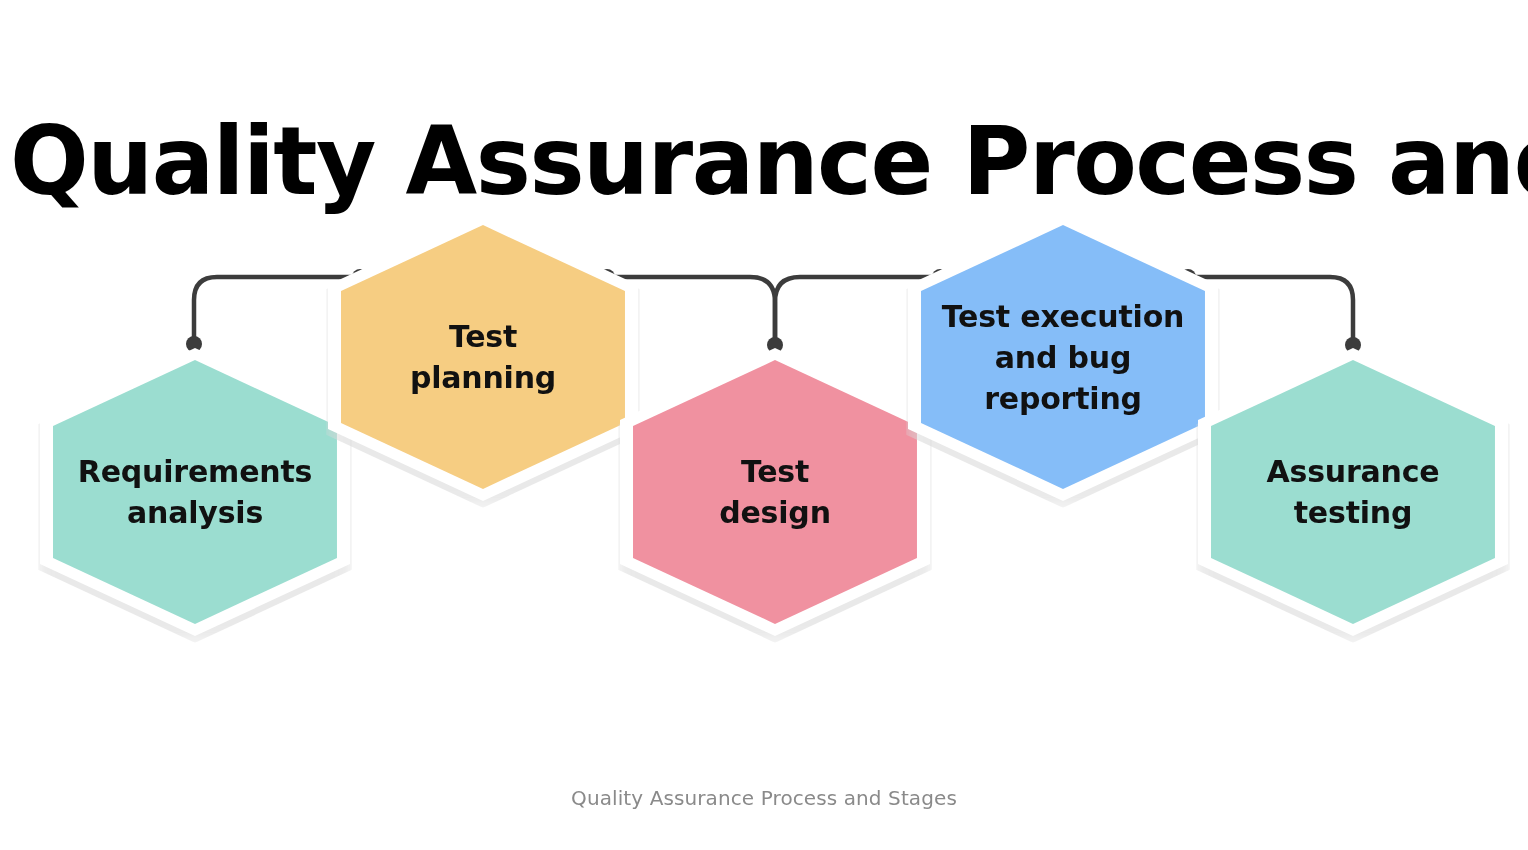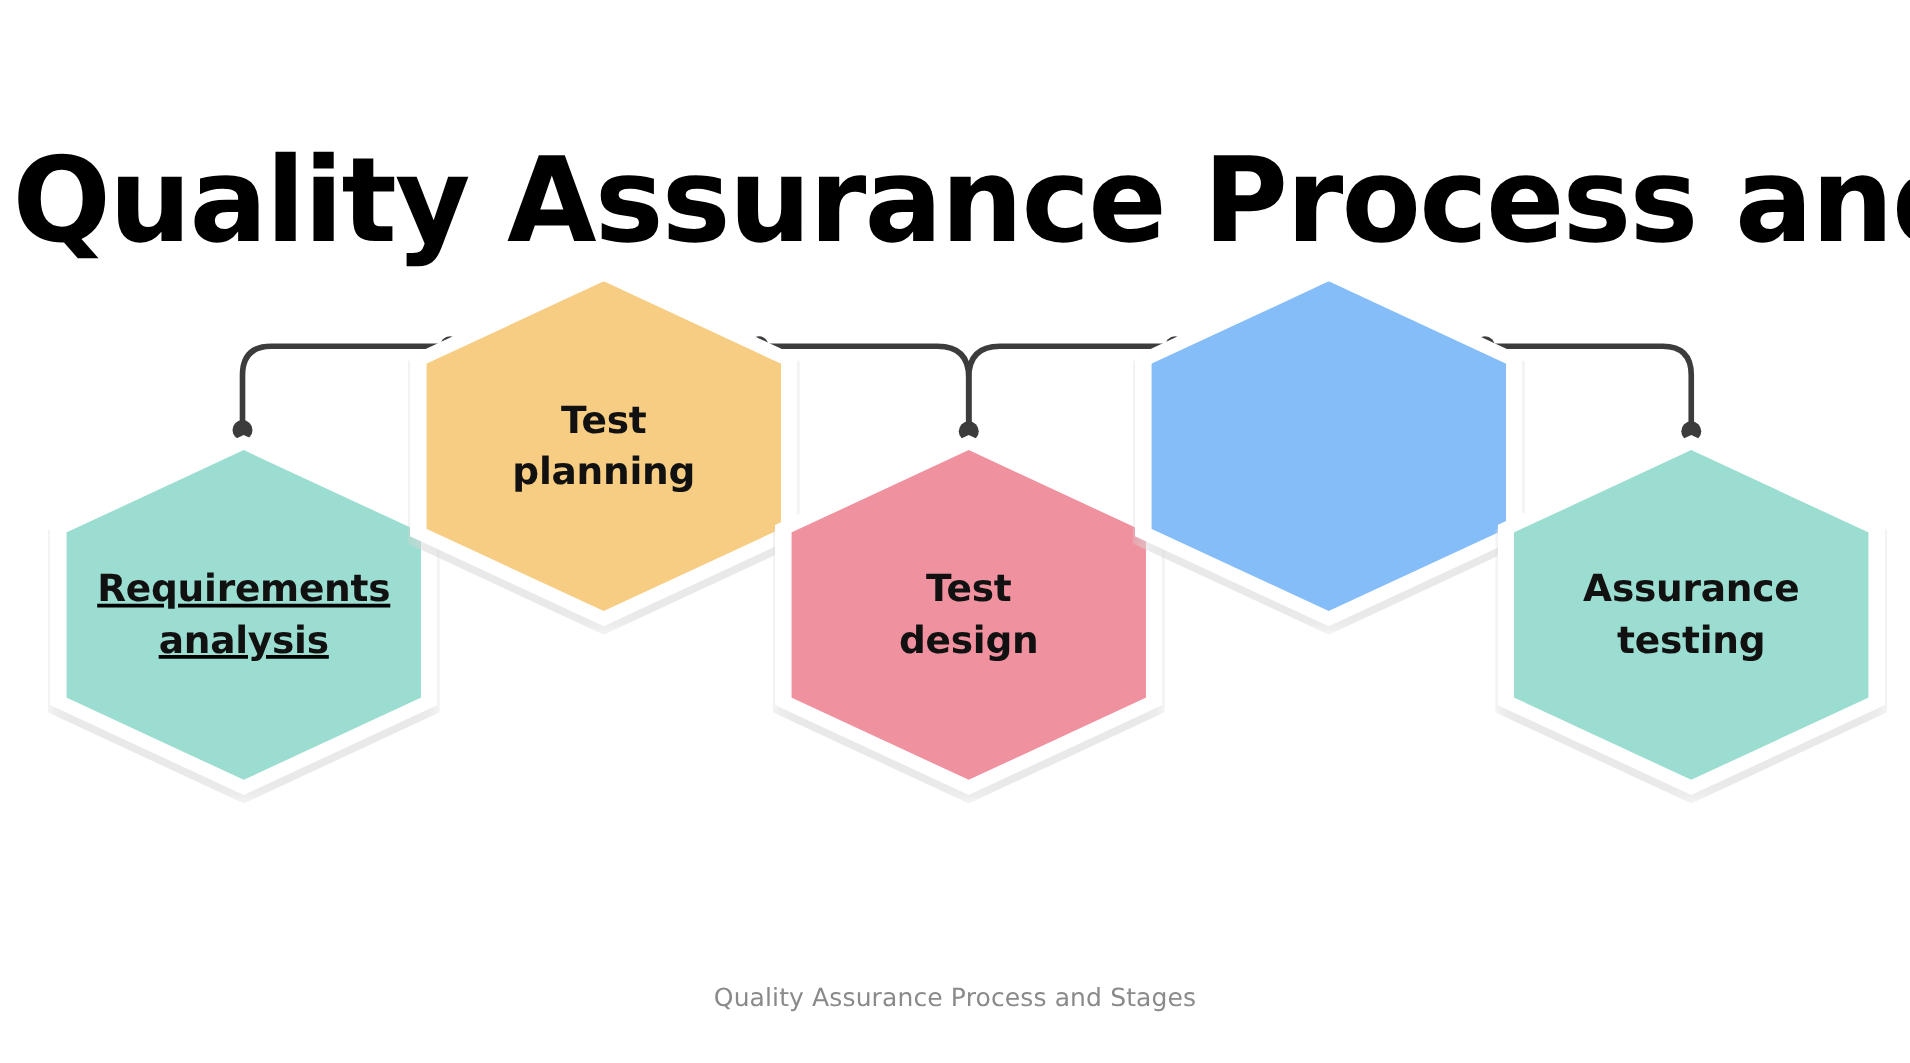--- a/index.html
+++ b/index.html
@@ -133,21 +133,21 @@
         <circle cx="194" cy="344" r="8"></circle>
         <circle cx="360" cy="277" r="8"></circle>
         <circle cx="607" cy="277" r="8"></circle>
         <circle cx="775" cy="345" r="8"></circle>
         <circle cx="940" cy="277" r="8"></circle>
         <circle cx="1188" cy="277" r="8"></circle>
         <circle cx="1353" cy="345" r="8"></circle>
       </g>
     </svg>
 
-    <div class="hex" style="left:40px; top:348px; width:310px; height:288px;text-decoration:underline;">
+    <div class="hex" style="left:40px; top:348px; width:310px; height:288px;">
       <div class="hex-shadow"></div>
       <div class="hex-outer"></div>
       <div class="hex-inner" style="background:#9BDDD0;"></div>
       <div class="hex-label">Requirements
 analysis</div>
     </div>
 
     <div class="hex" style="left:328px; top:213px; width:310px; height:288px;">
       <div class="hex-shadow"></div>
       <div class="hex-outer"></div>
@@ -161,20 +161,23 @@
       <div class="hex-outer"></div>
       <div class="hex-inner" style="background:#F091A0;"></div>
       <div class="hex-label">Test
 design</div>
     </div>
 
     <div class="hex" style="left:908px; top:213px; width:310px; height:288px;">
       <div class="hex-shadow"></div>
       <div class="hex-outer"></div>
       <div class="hex-inner" style="background:#85BDF8;"></div>
+      <div class="hex-label">Test execution
+and bug
+reporting</div>
     </div>
 
     <div class="hex" style="left:1198px; top:348px; width:310px; height:288px;">
       <div class="hex-shadow"></div>
       <div class="hex-outer"></div>
       <div class="hex-inner" style="background:#9BDDD0;"></div>
       <div class="hex-label">Assurance
 testing</div>
     </div>
 

